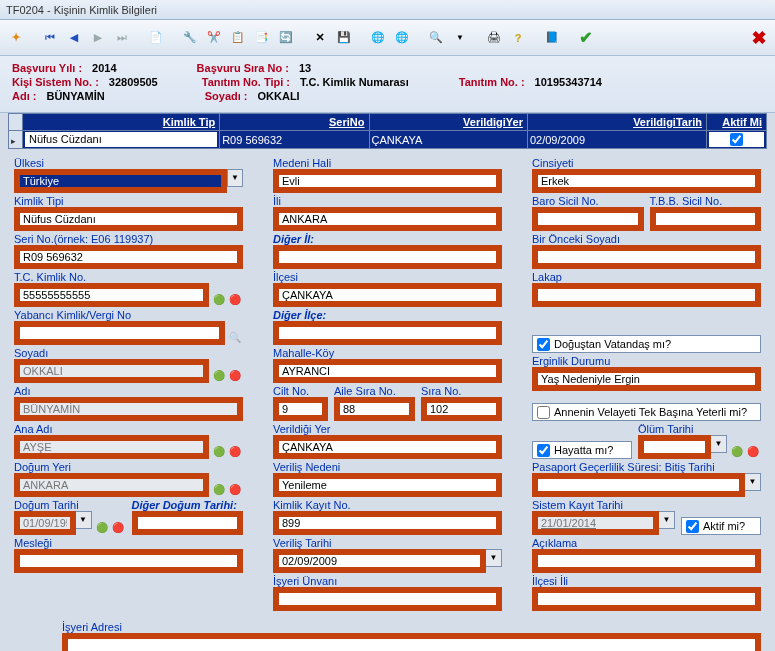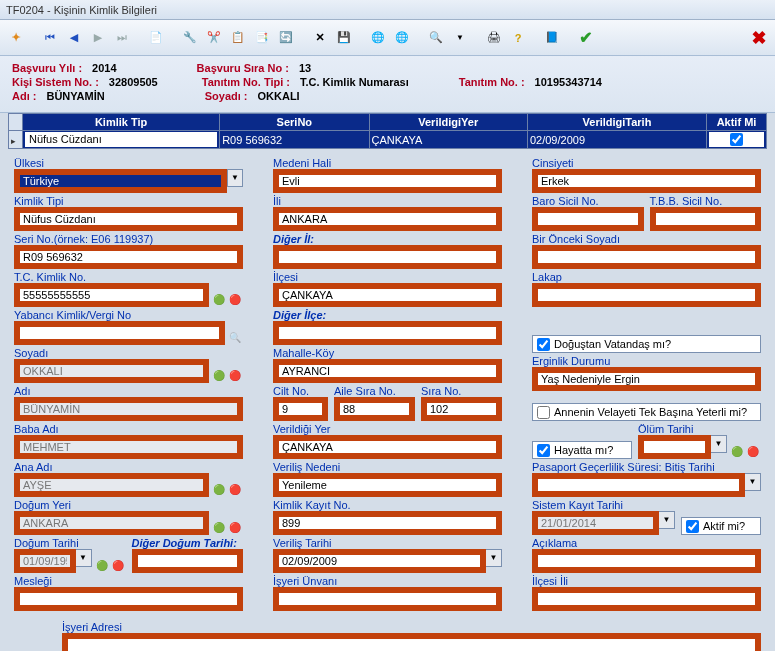--- a/index.html
+++ b/index.html
@@ -8,21 +8,21 @@
 .toolbar { background: linear-gradient(#f5f8fc,#dbe5f1); height: 36px; display: flex; align-items: center; padding: 0 6px; gap: 4px; border-bottom:1px solid #a8bdd6;}
 .toolbar .tbtn { width: 20px; height: 20px; display:flex; align-items:center; justify-content:center; cursor:pointer; }
 .toolbar .sep { width: 6px; }
 .toolbar .spacer { flex:1; }
 .info { background: linear-gradient(#e6edf7,#dbe5f1); padding: 6px 12px 8px 12px; border-bottom:1px solid #a8bdd6;}
 .info .row { display:flex; gap:10px; margin-bottom:2px; }
 .info .lbl { color:#b00020; font-weight:bold; }
 .info .val { color:#000; font-weight:bold; }
 .grid-wrap { padding: 0 8px; }
 table.grid { width:100%; border-collapse: collapse; }
-table.grid th { background:#0a2a8a; color:#fff; text-align:center; padding:2px 4px; border:1px solid #6a7fa8; font-weight:bold;}
+table.grid th { background:#0a2a8a; color:#fff; text-align:right; padding:2px 4px; border:1px solid #6a7fa8; font-weight:bold;text-decoration:underline;}
 table.grid td { background:#0a2a8a; color:#fff; padding:1px 2px; border:1px solid #6a7fa8; }
 table.grid td .cell { background:#fff; color:#000; padding:1px 4px; height:15px;}
 .row-handle { width:14px; background:#d9e3f0 !important; border:1px solid #9fb2c9;}
 .row-handle span{ color:#333; font-size:9px;}
 .chkcell { text-align:center; }
 .chkcell input { margin:auto; }
 .form { padding: 8px 14px; display:flex; gap:30px; }
 .col { flex:1; display:flex; flex-direction:column; }
 .fld { margin-bottom: 2px; }
 .fld label { color:#0030b0; display:block; }
@@ -172,22 +172,20 @@
     <div class="fld side">
       <div style="flex:1"><label>Soyadı</label>
         <input class="inp-ro" value="OKKALI" style=""></div>
       <div class="icons">
           <span class="iconbtn">🟢</span>
           <span class="iconbtn">🔴</span>
         </div>
     </div>
     <div class="fld"><label>Adı</label>
       <input class="inp-ro" value="BÜNYAMİN" style=""></div>
-    <div class="fld"><label>Baba Adı</label>
-      <input class="inp-ro" value="MEHMET" style=""></div>
     <div class="fld side">
       <div style="flex:1"><label>Ana Adı</label>
         <input class="inp-ro" value="AYŞE" style=""></div>
       <div class="icons">
           <span class="iconbtn">🟢</span>
           <span class="iconbtn">🔴</span>
         </div>
     </div>
     <div class="fld side">
       <div style="flex:1"><label>Doğum Yeri</label>
@@ -310,21 +308,21 @@
         <label>Pasaport Geçerlilik Süresi: Bitiş Tarihi</label>
       <div class="date-down">
           <input class="inp" style="flex: 1 1 0%;" value="">
           <span class="arrow">▼</span>
         </div>
       </div>
     <div class="fld inline">
       <div>
           <label>Sistem Kayıt Tarihi</label>
         <div class="date-down">
-            <input class="inp-ro" style="flex: 1 1 0%;" value="21/01/2014">
+            <input class="inp-ro" style="flex: 1 1 0%; text-decoration: underline;" value="21/01/2014">
             <span class="arrow">▼</span>
           </div>
         </div>
       <div style="flex:0 0 80px">
           <div class="chk">
         <input type="checkbox" checked="" style="">
         <span>Aktif mi?</span>
           </div>
         </div>
     </div>

